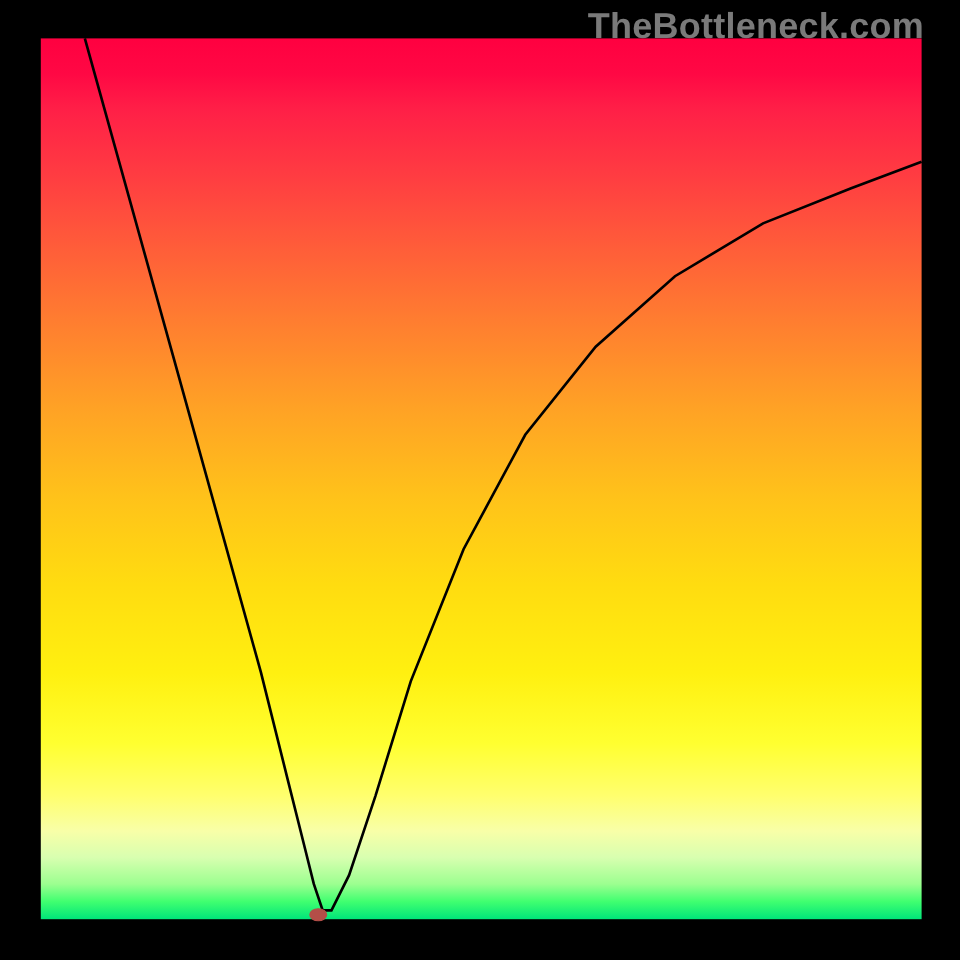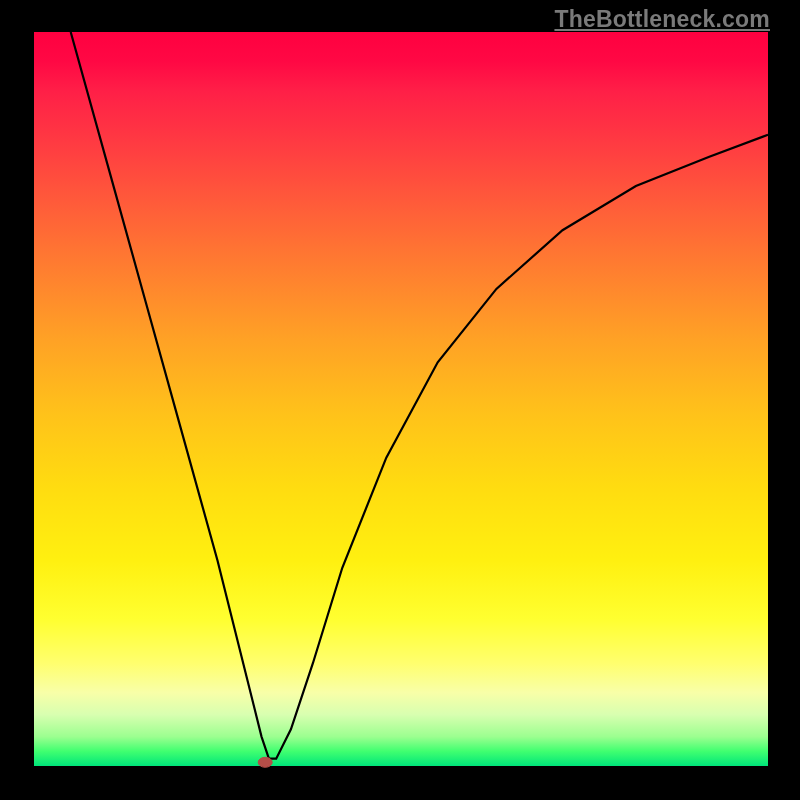--- a/index.html
+++ b/index.html
@@ -44,25 +44,24 @@
       #9cff90 96%,
       #40ff70 98%,
       #00e57a 100%
     );
   }
   .watermark {
     position: absolute;
     top: 6px;
     right: 30px;
     font-family: Arial, Helvetica, sans-serif;
-    font-size: 23px;
+    font-size: 30px;
     font-weight: bold;
     color: #7a7a7a;
     letter-spacing: 0.2px;
-    text-decoration: underline;
   }
   .curve-svg {
     position: absolute;
     left: 0;
     top: 0;
     width: 734px;
     height: 734px;
     overflow: visible;
   }
   .curve-path {

